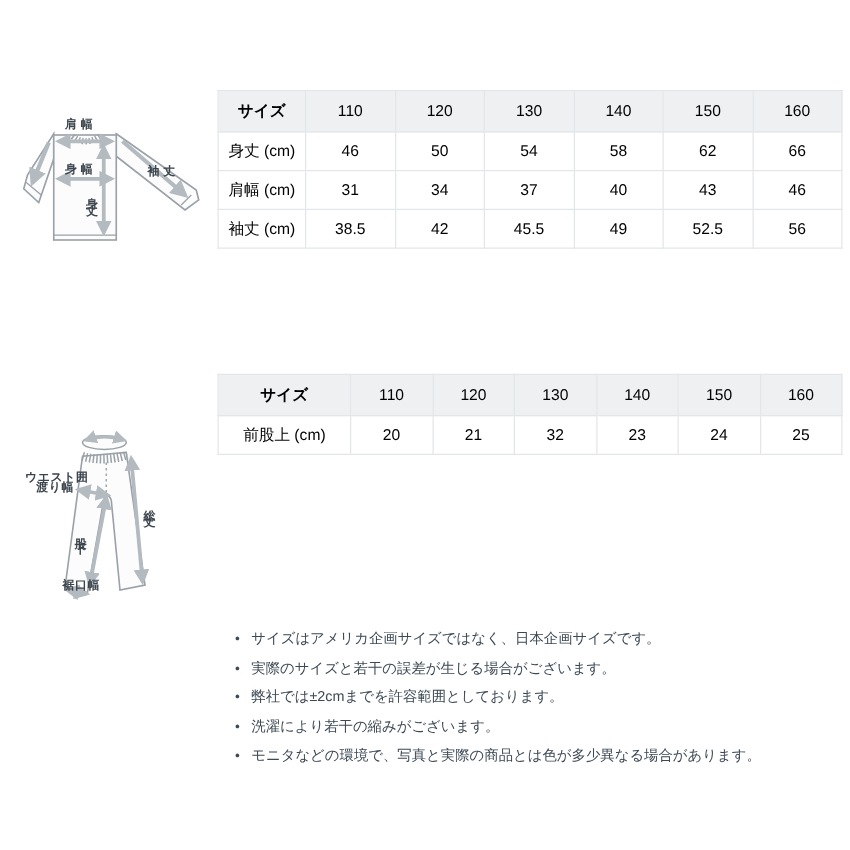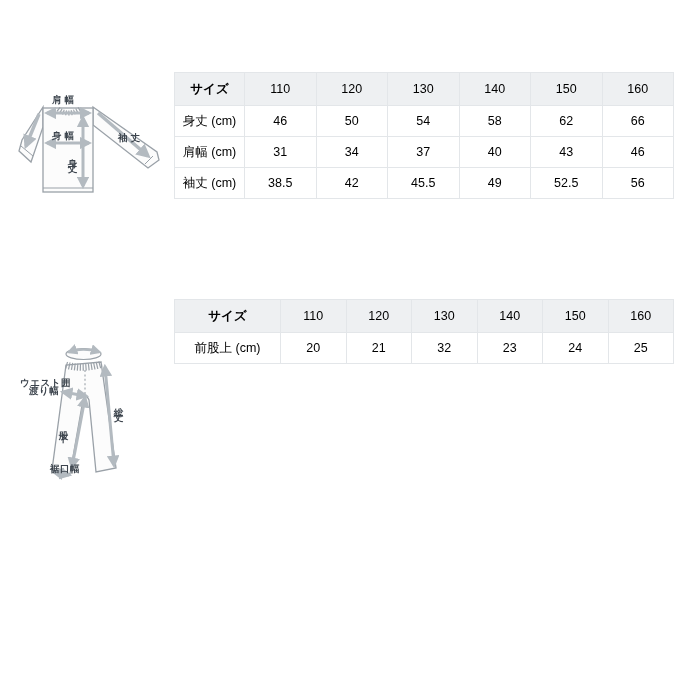--- a/index.html
+++ b/index.html
@@ -207,14 +207,21 @@
           <td>20</td>
           <td>21</td>
           <td>32</td>
           <td>23</td>
           <td>24</td>
           <td>25</td>
         </tr>
       </tbody>
     </table>
 
+  <ul class="notes" id="notes">
+      <li>サイズはアメリカ企画サイズではなく、日本企画サイズです。</li>
+      <li>実際のサイズと若干の誤差が生じる場合がございます。</li>
+      <li>弊社では±2cmまでを許容範囲としております。</li>
+      <li>洗濯により若干の縮みがございます。</li>
+      <li>モニタなどの環境で、写真と実際の商品とは色が多少異なる場合があります。</li>
+    </ul>
 
 </div>
 
 </body></html>

